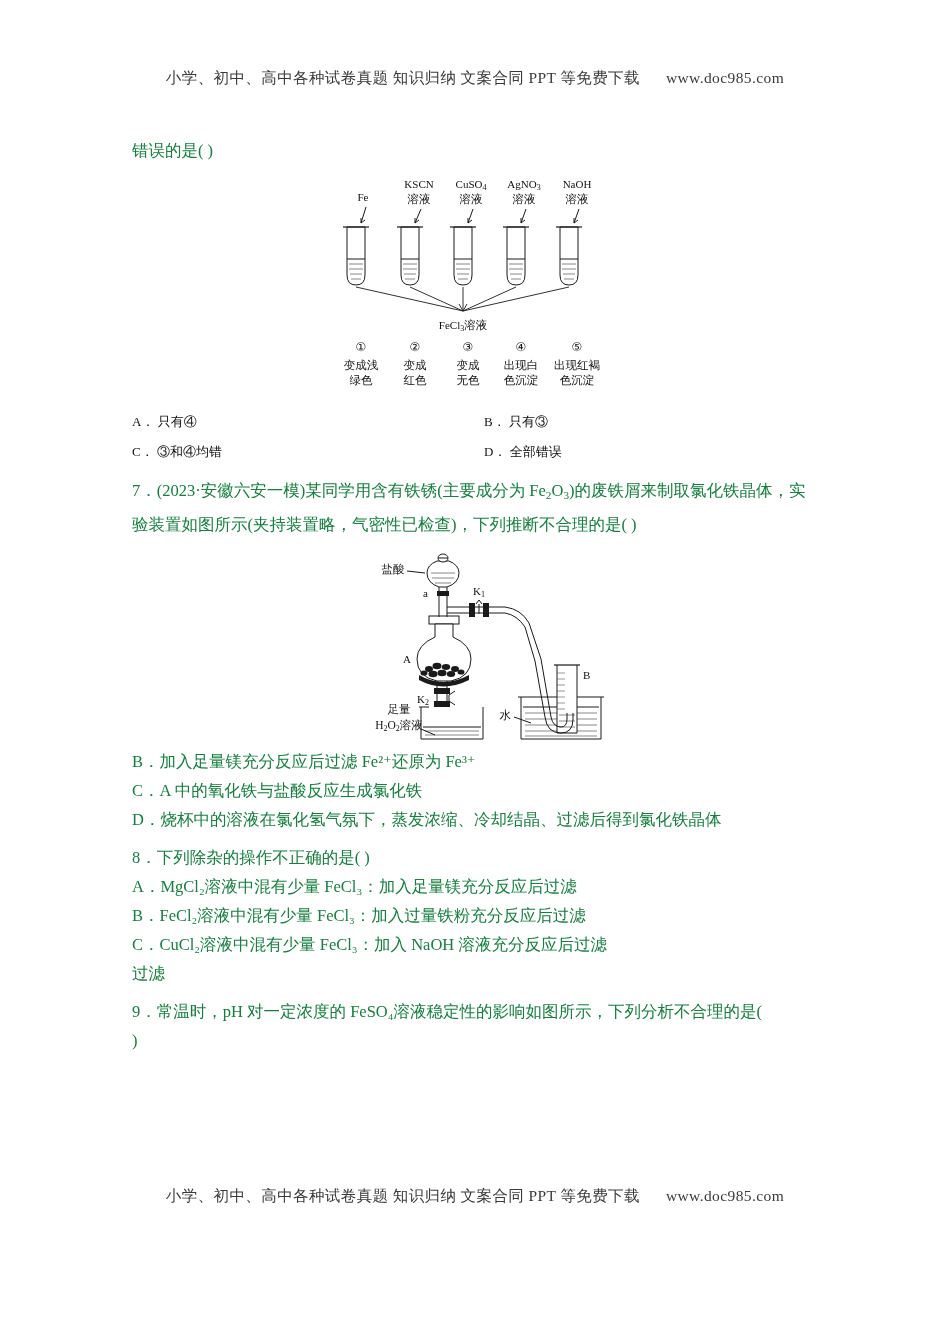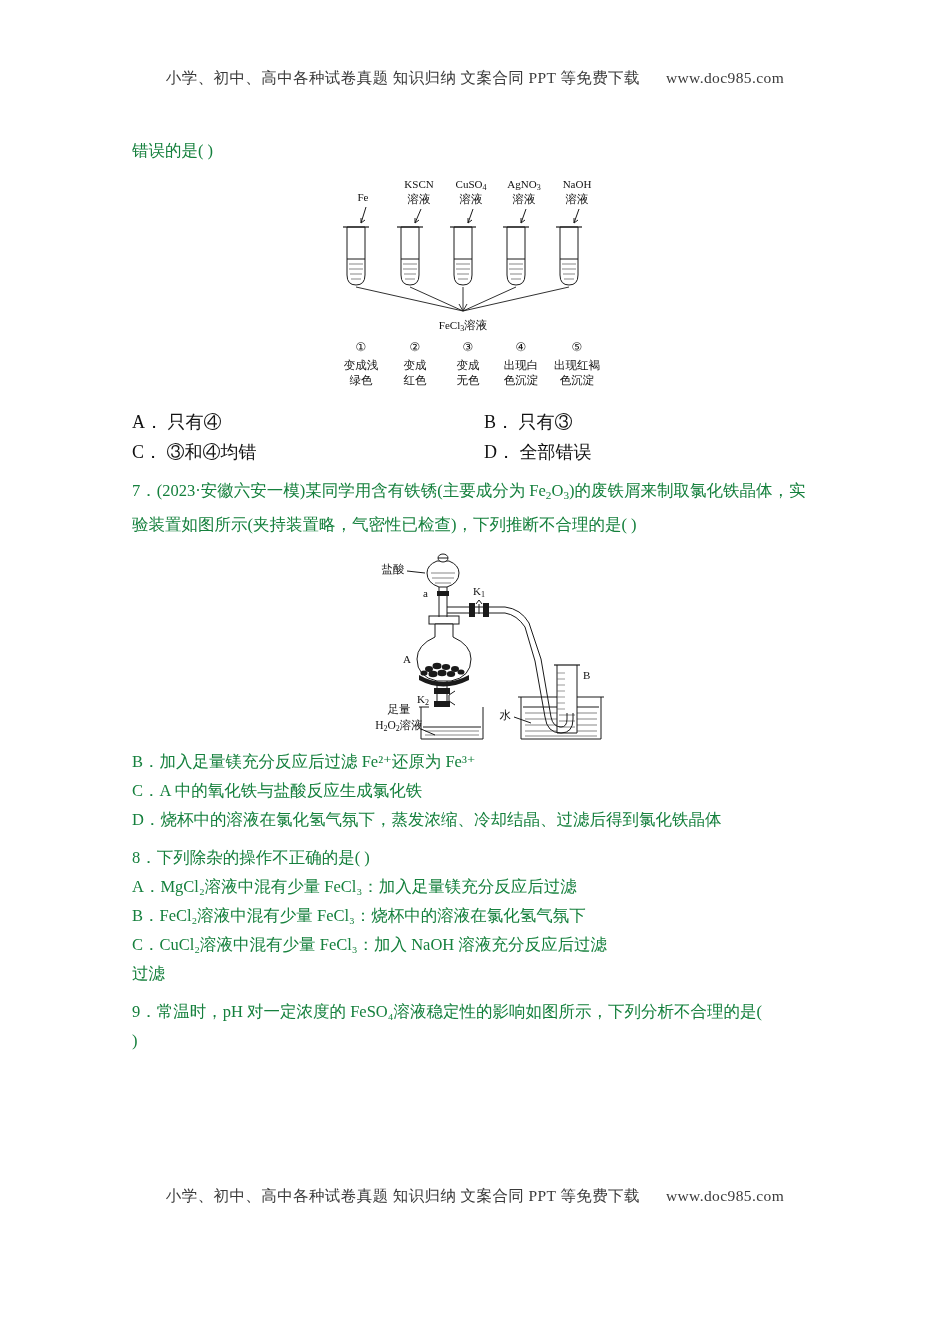--- a/index.html
+++ b/index.html
@@ -46,21 +46,21 @@
     font-size: 16.5px;
     line-height: 29px;
     color: #15803d;
     margin: 0;
     white-space: normal;
   }
   .qline { margin-top: 9px; }
 
   .opt-row {
     position: relative;
-    font-size: 18px;
+    font-size: 13px;
     line-height: 30px;
     height: 30px;
   }
   .opt-a { position: absolute; left: 0px; }
   .opt-b { position: absolute; left: 352px; }
 
   sub { font-size: 0.68em; vertical-align: -0.28em; }
 
   .fig {
     position: relative;
@@ -347,21 +347,21 @@
         <path class="st" stroke-width="1" d="M189 170 L206 176"></path>
       </svg>
     </div>
 
     <p class="line"><span>B．</span><span>加入足量镁充分反应后过滤 Fe²⁺还原为 Fe³⁺</span></p>
     <p class="line"><span>C．</span><span>A 中的氧化铁与盐酸反应生成氯化铁</span></p>
     <p class="line"><span>D．</span><span>烧杯中的溶液在氯化氢气氛下，蒸发浓缩、冷却结晶、过滤后得到氯化铁晶体</span></p>
 
     <p class="line qline"><span>8．</span><span>下列除杂的操作不正确的是(        )</span></p>
     <p class="line"><span>A．</span><span>MgCl₂溶液中混有少量 FeCl₃：加入足量镁充分反应后过滤</span></p>
-    <p class="line"><span>B．</span><span>FeCl₂溶液中混有少量 FeCl₃：烧杯中的溶液在氯化氢气氛下</span></p>
+    <p class="line"><span>B．</span><span>FeCl₂溶液中混有少量 FeCl₃：加入过量铁粉充分反应后过滤</span></p>
     <p class="line"><span>C．</span><span>CuCl₂溶液中混有少量 FeCl₃：加入 NaOH 溶液充分反应后过滤</span></p>
     <p class="line"><span>过滤</span></p>
 
     <p class="line qline"><span>9．</span><span>常温时，pH 对一定浓度的 FeSO₄溶液稳定性的影响如图所示，下列分析不合理的是(</span></p>
     <p class="line">)</p>
 
   </div>
 
   <div class="band footer-band">
     <span>小学、初中、高中各种试卷真题  知识归纳  文案合同  PPT 等免费下载</span><span class="url">www.doc985.com</span>

